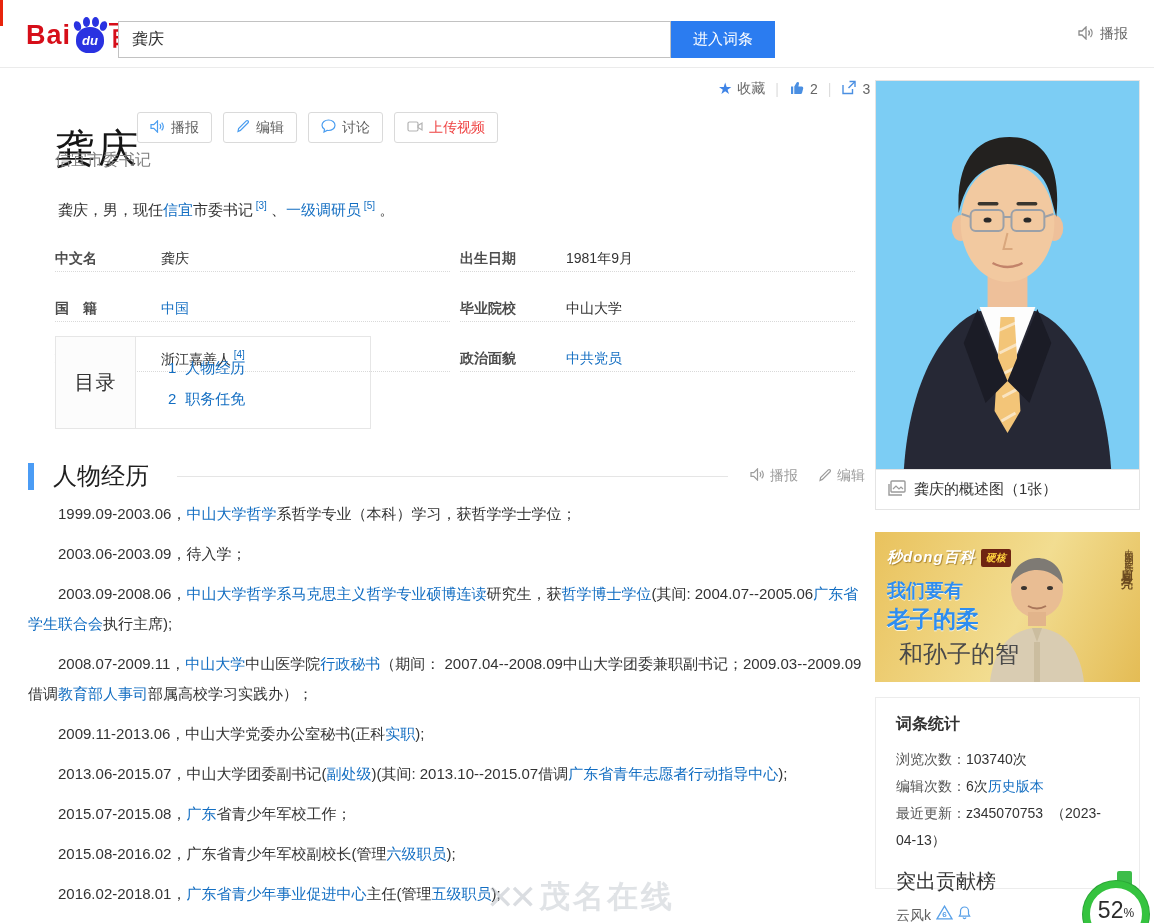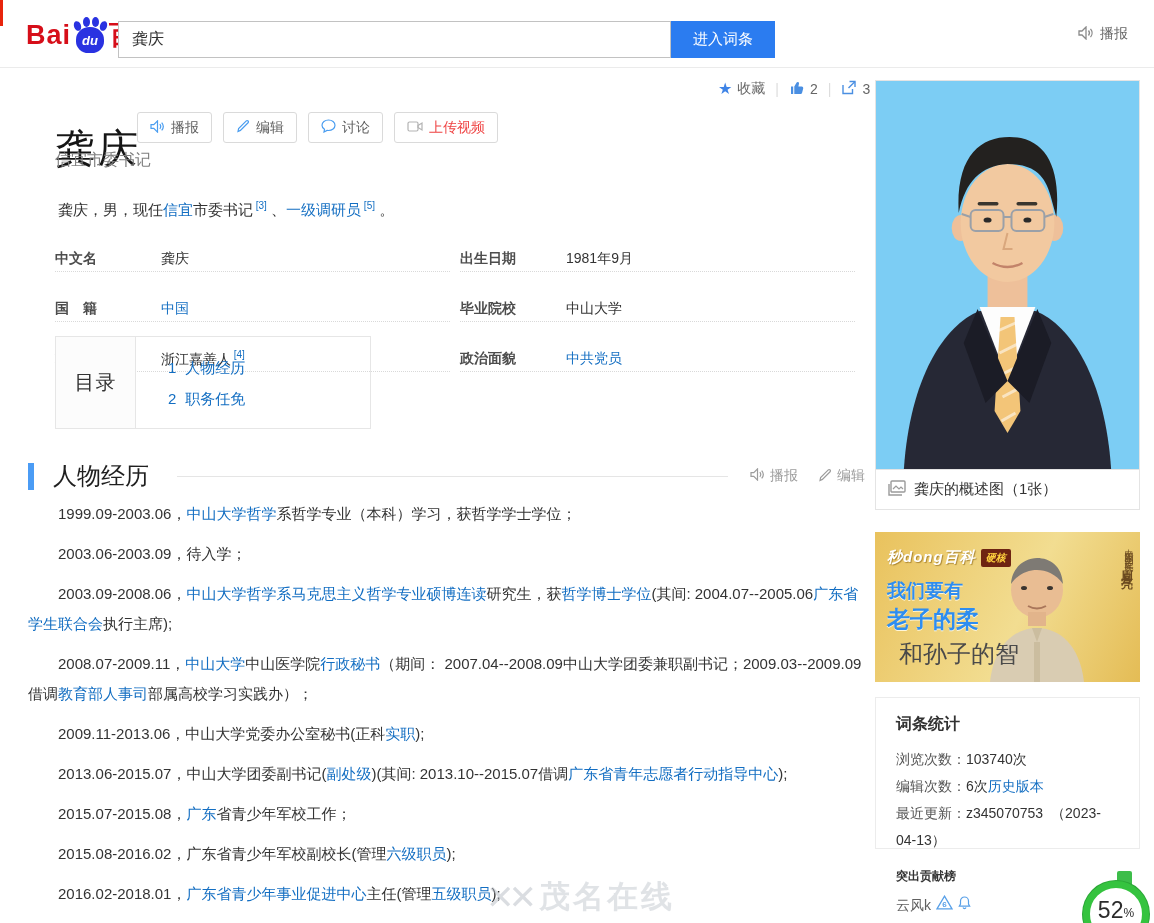--- a/index.html
+++ b/index.html
@@ -87,26 +87,26 @@
   .v-brand { position:absolute; left:12px; top:16px; display:flex; align-items:center; gap:5px; }
   .v-brand-txt { color:#fff; font-weight:700; font-style:italic; font-size:15px; text-shadow:1px 1px 1px rgba(120,80,0,.55); letter-spacing:1px; }
   .v-badge { background:#6e2412; color:#ffd23e; font-size:10px; font-weight:700; font-style:italic; padding:2px 5px; border-radius:2px; }
   .v-h1 { position:absolute; left:12px; top:44px; font-size:19px; font-weight:700; color:#2e8df0; line-height:29px; text-shadow:0 1px 0 #fff6d8; }
   .v-h2 { position:absolute; left:12px; top:73px; font-size:23px; font-weight:700; color:#2e8df0; line-height:29px; text-shadow:0 1px 0 #fff6d8; }
   .v-h3 { position:absolute; left:12px; top:106px; font-size:24px; color:#4a4a4a;margin-left:12px; }
   .v-vert { position:absolute; right:5px; top:10px; writing-mode:vertical-rl; display:flex; gap:3px; color:#6b4a1f; }
   .v-org { font-size:9px; letter-spacing:2px; }
   .v-nm { font-size:12px; font-weight:700; letter-spacing:3px; }
 
-  .stats { position:absolute; left:875px; top:697px; width:265px; height:152px; border:1px solid #ececec; background:#fff; padding:16px 20px 0 20px; }
+  .stats { position:absolute; left:875px; top:697px; width:265px; height:192px; border:1px solid #ececec; background:#fff; padding:16px 20px 0 20px; }
   .stats-title { font-size:16px; font-weight:700; color:#333; margin-bottom:11px; }
   .stat-line { font-size:14px; color:#555; line-height:27px; }
   .stat-line .v { color:#333; }
   .stat-hist { color:#136ec2; cursor:pointer; }
-  .contrib-title { font-size:12px; font-weight:700; color:#333; margin:14px 0 8px 0; }
+  .contrib-title { font-size:20px; font-weight:400; color:#333; margin:14px 0 8px 0; }
   .contrib-row { position:relative; display:flex; align-items:center; gap:5px; font-size:14px; color:#606060; line-height:25px; }
   .contrib-name { cursor:pointer; }
 
   
   .wm { position:absolute; left:486px; top:876px; display:flex; align-items:center; gap:8px; opacity:.5; pointer-events:none; z-index:8; }
   .wm-x { color:#b7bcc4; font-size:34px; font-weight:700; letter-spacing:-6px; }
   .wm-t { color:#c3c8cf; font-size:31px; font-weight:700; letter-spacing:3px; text-shadow:0 0 1px #fff; }
 
   .mini-sq { position:absolute; left:1117px; top:871px; width:15px; height:15px; background:#3dbd4a; border-radius:2px; z-index:9; }
   .pct { position:absolute; left:1083px; top:881px; width:66px; height:66px; border-radius:50%; background:#fff;

